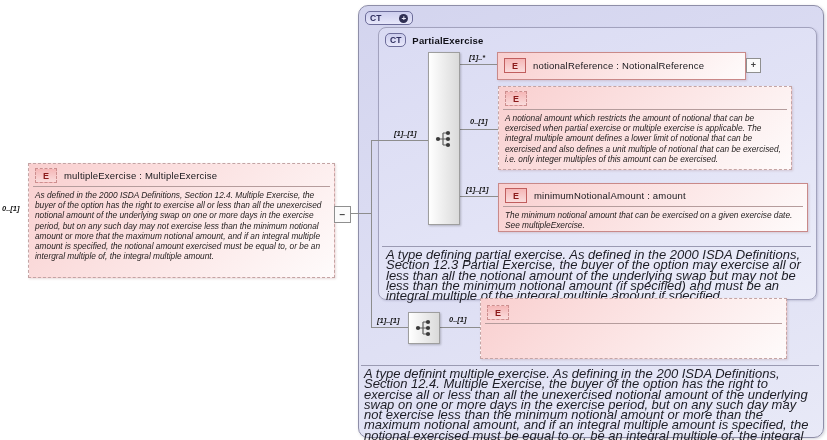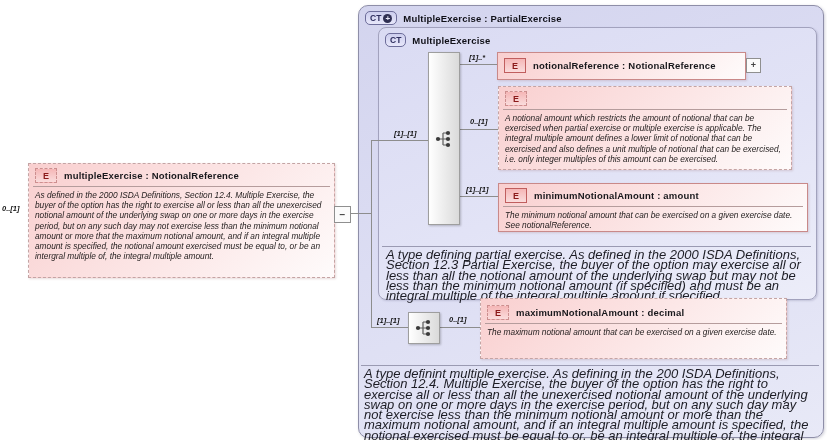--- a/index.html
+++ b/index.html
@@ -9,21 +9,21 @@
   
   .ct-outer{position:absolute;left:358px;top:5px;width:464px;height:431px;
     border:1px solid #8e8ea8;border-radius:10px;
     background:linear-gradient(160deg,#d3d4ee 0%,#dcdDF3 45%,#e8e9f7 100%);
     box-shadow:1px 1px 3px rgba(70,70,110,.25);}
   .ct-inner{position:absolute;left:378px;top:27px;width:437px;height:271px;
     border:1px solid #a2a2bd;border-radius:8px;
     background:linear-gradient(160deg,#dadbf3 0%,#e2e3f6 55%,#eceDf9 100%);
     box-shadow:1px 1px 2px rgba(70,70,110,.20);}
   .ct-header{display:flex;align-items:center;gap:6px;padding:5px 7px 2px 6px;}
-  .ct-icon{display:inline-flex;align-items:center;gap:2px;border:1px solid #6d6d9a;
+  .ct-icon{display:inline-flex;align-items:center;gap:18px;border:1px solid #6d6d9a;
     border-radius:5px;background:linear-gradient(180deg,#cdcEee,#e7e7fa);
     color:#2e2e5e;font-weight:bold;font-size:8.5px;padding:1px 4px;line-height:10px;}
   .ct-plus-circle{display:inline-block;width:9px;height:9px;border-radius:50%;
     background:#2f2f52;color:#e8e8f8;font-size:8px;line-height:9px;text-align:center;
     font-weight:bold;}
   .ct-title{font-weight:bold;font-size:9.5px;color:#101018;letter-spacing:.2px;white-space:nowrap;}
 
   .sep-lav{position:absolute;height:1px;background:#9a9ab2;}
   .ct-doc{position:absolute;font-style:italic;font-size:13px;line-height:10.3px;
     color:#1c1c24;}
@@ -31,21 +31,21 @@
   
   .ebox{position:absolute;border:1px solid #c98989;
     background:linear-gradient(135deg,#f9cfcf 0%,#fce7e7 55%,#fefbfb 100%);
     box-shadow:1px 1px 2px rgba(120,60,60,.18);}
   .ebox.optional{border:1px dashed #c4a4a4;}
   .ebox-header{display:flex;align-items:center;gap:7px;padding:4px 6px 3px 6px;}
   .eicon{flex:0 0 auto;width:20px;height:13px;border:1px solid #c05e5e;
     background:linear-gradient(180deg,#f5b6b6,#fadcdc);color:#8b1a1a;
     font-weight:bold;font-size:9px;display:flex;align-items:center;justify-content:center;}
   .optional .eicon{border-style:dashed;border-color:#cc8f8f;}
-  .ebox-title{font-weight:bold;font-size:9.5px;color:#18181c;letter-spacing:.2px;white-space:nowrap;}
+  .ebox-title{font-weight:normal;font-size:9.5px;color:#18181c;letter-spacing:.2px;white-space:nowrap;}
   .esep{height:1px;background:#b59c9c;margin:0 4px;}
   .edoc{font-style:italic;font-size:8.3px;line-height:10.2px;color:#201c1c;
     padding:3px 5px 4px 6px;}
 
   
   .hl{position:absolute;height:1px;background:#8d8d8d;}
   .vl{position:absolute;width:1px;background:#8d8d8d;}
   .card{position:absolute;font-size:7.5px;font-weight:bold;font-style:italic;
     color:#151515;white-space:nowrap;}
 
@@ -66,32 +66,31 @@
 <body>
 
 <div class="page">
 
   <div class="ct-outer">
     <div class="ct-header">
       <span class="ct-icon">
         <span>CT</span>
           <span class="ct-plus-circle">+</span>
       </span>
-      <span class="ct-title">MultipleExercise : PartialExercise</span>
     </div>
   </div>
   <div class="sep-lav" style="left:361px;top:365px;width:458px;"></div>
   <div class="ct-doc" style="left:364px;top:369px;width:452px;">A type definint multiple exercise. As defining in the 200 ISDA Definitions, Section 12.4. Multiple Exercise, the buyer of the option has the right to exercise all or less than all the unexercised notional amount of the underlying swap on one or more days in the exercise period, but on any such day may not exercise less than the minimum notional amount or more than the maximum notional amount, and if an integral multiple amount is specified, the notional exercised must be equal to or, be an integral multiple of, the integral multiple amount.</div>
 
   <div class="ct-inner">
     <div class="ct-header">
       <span class="ct-icon">
         <span>CT</span>
       </span>
-      <span class="ct-title">MultipleExercise</span>
+      <span class="ct-title">PartialExercise</span>
     </div>
   </div>
   <div class="sep-lav" style="left:382px;top:246px;width:429px;"></div>
   <div class="ct-doc" style="left:386px;top:250px;width:423px;">A type defining partial exercise. As defined in the 2000 ISDA Definitions, Section 12.3 Partial Exercise, the buyer of the option may exercise all or less than all the notional amount of the underlying swap but may not be less than the minimum notional amount (if specified) and must be an integral multiple of the integral multiple amount if specified.</div>
 
   <div class="hl" style="left:333px;top:213px;width:38px;"></div>
   <div class="vl" style="left:371px;top:140px;height:188px;"></div>
   <div class="hl" style="left:371px;top:140px;width:57px;"></div>
   <div class="hl" style="left:371px;top:327px;width:37px;"></div>
   <div class="hl" style="left:458px;top:64px;width:39px;"></div>
@@ -122,21 +121,21 @@
       <circle cx="3" cy="10" r="2.1" fill="#3a3a3a"></circle>
       <circle cx="13" cy="4" r="2.1" fill="#3a3a3a"></circle>
       <circle cx="13" cy="10" r="2.1" fill="#3a3a3a"></circle>
       <circle cx="13" cy="16" r="2.1" fill="#3a3a3a"></circle>
     </svg>
   </div>
 
   <div class="ebox optional" style="left:28px;top:163px;width:305px;height:113px;">
     <div class="ebox-header">
       <span class="eicon">E</span>
-      <span class="ebox-title">multipleExercise : NotionalReference</span>
+      <span class="ebox-title">multipleExercise : MultipleExercise</span>
     </div>
     <div class="esep"></div>
     <div class="edoc">As defined in the 2000 ISDA Definitions, Section 12.4. Multiple Exercise, the buyer of the option has the right to exercise all or less than all the unexercised notional amount of the underlying swap on one or more days in the exercise period, but on any such day may not exercise less than the minimum notional amount or more that the maximum notional amount, and if an integral multiple amount is specified, the notional amount exercised must be equal to, or be an intergral multiple of, the integral multiple amount.</div>
   </div>
   <div class="togglebox minusbox">−</div>
 
   <div class="ebox" style="left:497px;top:52px;width:247px;height:26px;">
     <div class="ebox-header" style="padding-top:5px;">
       <span class="eicon">E</span>
       <span class="ebox-title">notionalReference : NotionalReference</span>
@@ -151,25 +150,23 @@
     <div class="esep"></div>
     <div class="edoc">A notional amount which restricts the amount of notional that can be exercised when partial exercise or multiple exercise is applicable. The integral multiple amount defines a lower limit of notional that can be exercised and also defines a unit multiple of notional that can be exercised, i.e. only integer multiples of this amount can be exercised.</div>
   </div>
 
   <div class="ebox" style="left:498px;top:183px;width:308px;height:47px;">
     <div class="ebox-header">
       <span class="eicon">E</span>
       <span class="ebox-title">minimumNotionalAmount : amount</span>
     </div>
     <div class="esep"></div>
-    <div class="edoc">The minimum notional amount that can be exercised on a given exercise date. See notionalReference.</div>
+    <div class="edoc">The minimum notional amount that can be exercised on a given exercise date. See multipleExercise.</div>
   </div>
 
   <div class="ebox optional" style="left:480px;top:298px;width:305px;height:59px;">
     <div class="ebox-header" style="padding-top:6px;">
       <span class="eicon">E</span>
-      <span class="ebox-title">maximumNotionalAmount : decimal</span>
     </div>
     <div class="esep"></div>
-    <div class="edoc">The maximum notional amount that can be exercised on a given exercise date.</div>
   </div>
 
 </div>
 
 </body></html>

